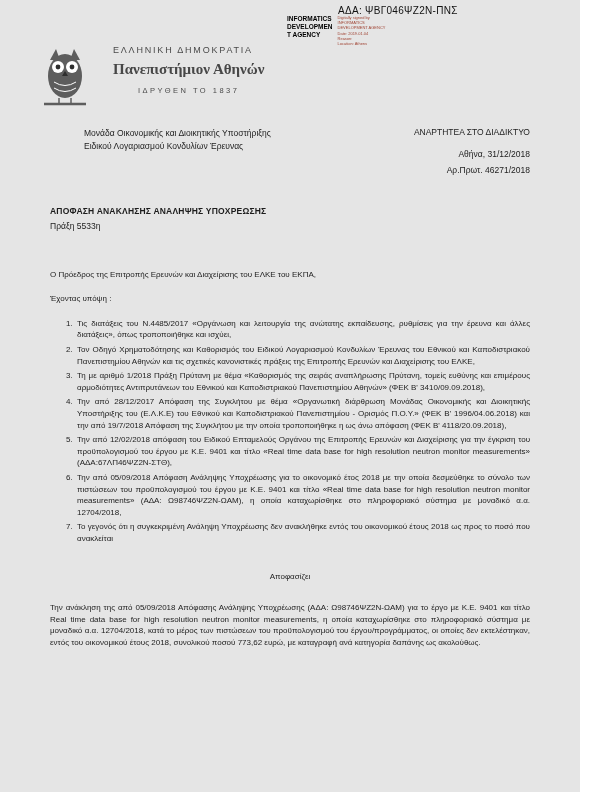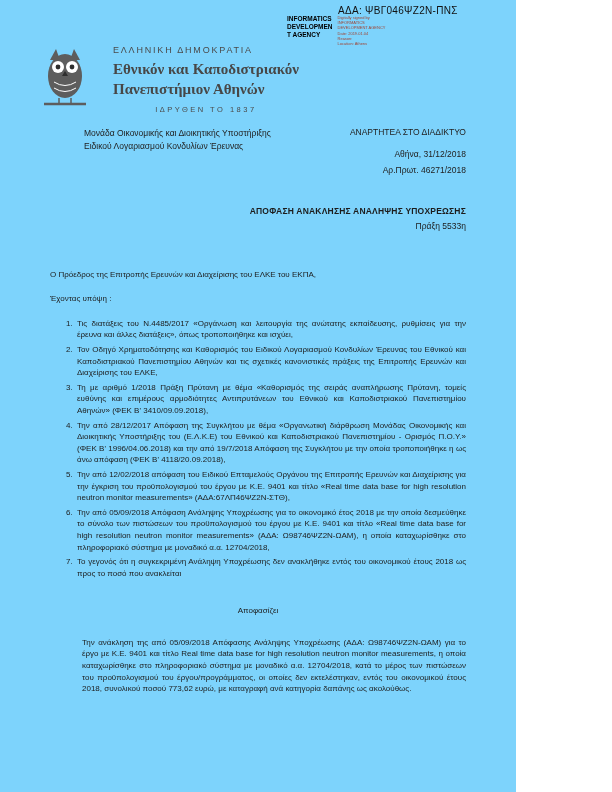--- a/index.html
+++ b/index.html
@@ -1,24 +1,23 @@
 <!DOCTYPE html>
 <html><head>
 <meta charset="utf-8">
 <style>
   html, body { margin: 0; padding: 0; background: #ffffff; }
   .page {
     position: relative;
-    width: 508px;
+    width: 580px;
     height: 792px;
-    background: #7dd3fc;
+    background: #e5e5e5;
     font-family: "Liberation Sans", sans-serif;
     color: #1c1c1c;
     overflow: hidden;
-    padding-left: 8px;
   }
 
   
   .ada {
     position: absolute;
     top: 5px;
     left: 338px;
     font-size: 10px;
     letter-spacing: 0.3px;
     color: #111;
@@ -99,39 +98,39 @@
   
   .body-content {
     position: absolute;
     top: 205px;
     left: 50px;
     right: 50px;
     font-size: 8px;
     line-height: 1.45;
     color: #1c1c1c;
   }
-  .doc-title { text-align: right; font-size: 8.5px; }
+  .doc-title { text-align: left; font-size: 8.5px; }
   .doc-title .main { font-weight: bold; letter-spacing: 0.2px; }
   .doc-title .act { margin-top: 3px; }
 
   .intro { margin-top: 36px; }
   .having { margin-top: 13px; }
 
   ol.regard-list {
     margin: 13px 0 0 0;
     padding-left: 25px;
   }
   ol.regard-list li {
     text-align: justify;
     margin-bottom: 3px;
     padding-left: 2px;
   }
 
   .decides { text-align: center; margin-top: 26px; }
-  .final { margin-top: 20px; text-align: justify; margin-left: 32px; }
+  .final { margin-top: 20px; text-align: justify; }
 </style>
 </head>
 <body>
 
 <div class="page">
 
   <div class="ada">ΑΔΑ: ΨΒΓ046ΨΖ2Ν-ΠΝΣ</div>
 
   <div class="stamp">
     <div class="stamp-agency">
@@ -162,21 +161,20 @@
         <polygon points="29,27 26,32 32,32" fill="#2e2e2e"></polygon>
         <path d="M18 38 q11 7 22 0" stroke="#ffffff" stroke-width="1" fill="none"></path>
         <path d="M18 44 q11 7 22 0" stroke="#ffffff" stroke-width="1" fill="none"></path>
         <line x1="8" y1="60" x2="50" y2="60" stroke="#5d5d5d" stroke-width="2.5"></line>
         <line x1="23" y1="54" x2="23" y2="60" stroke="#5d5d5d" stroke-width="1.5"></line>
         <line x1="35" y1="54" x2="35" y2="60" stroke="#5d5d5d" stroke-width="1.5"></line>
       </svg>
     </div>
     <div class="letterhead-text">
       <div class="republic">ΕΛΛΗΝΙΚΗ ΔΗΜΟΚΡΑΤΙΑ</div>
-      <div class="uni">Εθνικόν και Καποδιστριακόν</div>
       <div class="uni">Πανεπιστήμιον Αθηνών</div>
       <div class="founded">ΙΔΡΥΘΕΝ ΤΟ 1837</div>
     </div>
   </div>
 
   <div class="subheader">
     <div class="unit">
       <div>Μονάδα Οικονομικής και Διοικητικής Υποστήριξης</div>
       <div>Ειδικού Λογαριασμού Κονδυλίων Έρευνας</div>
     </div>

